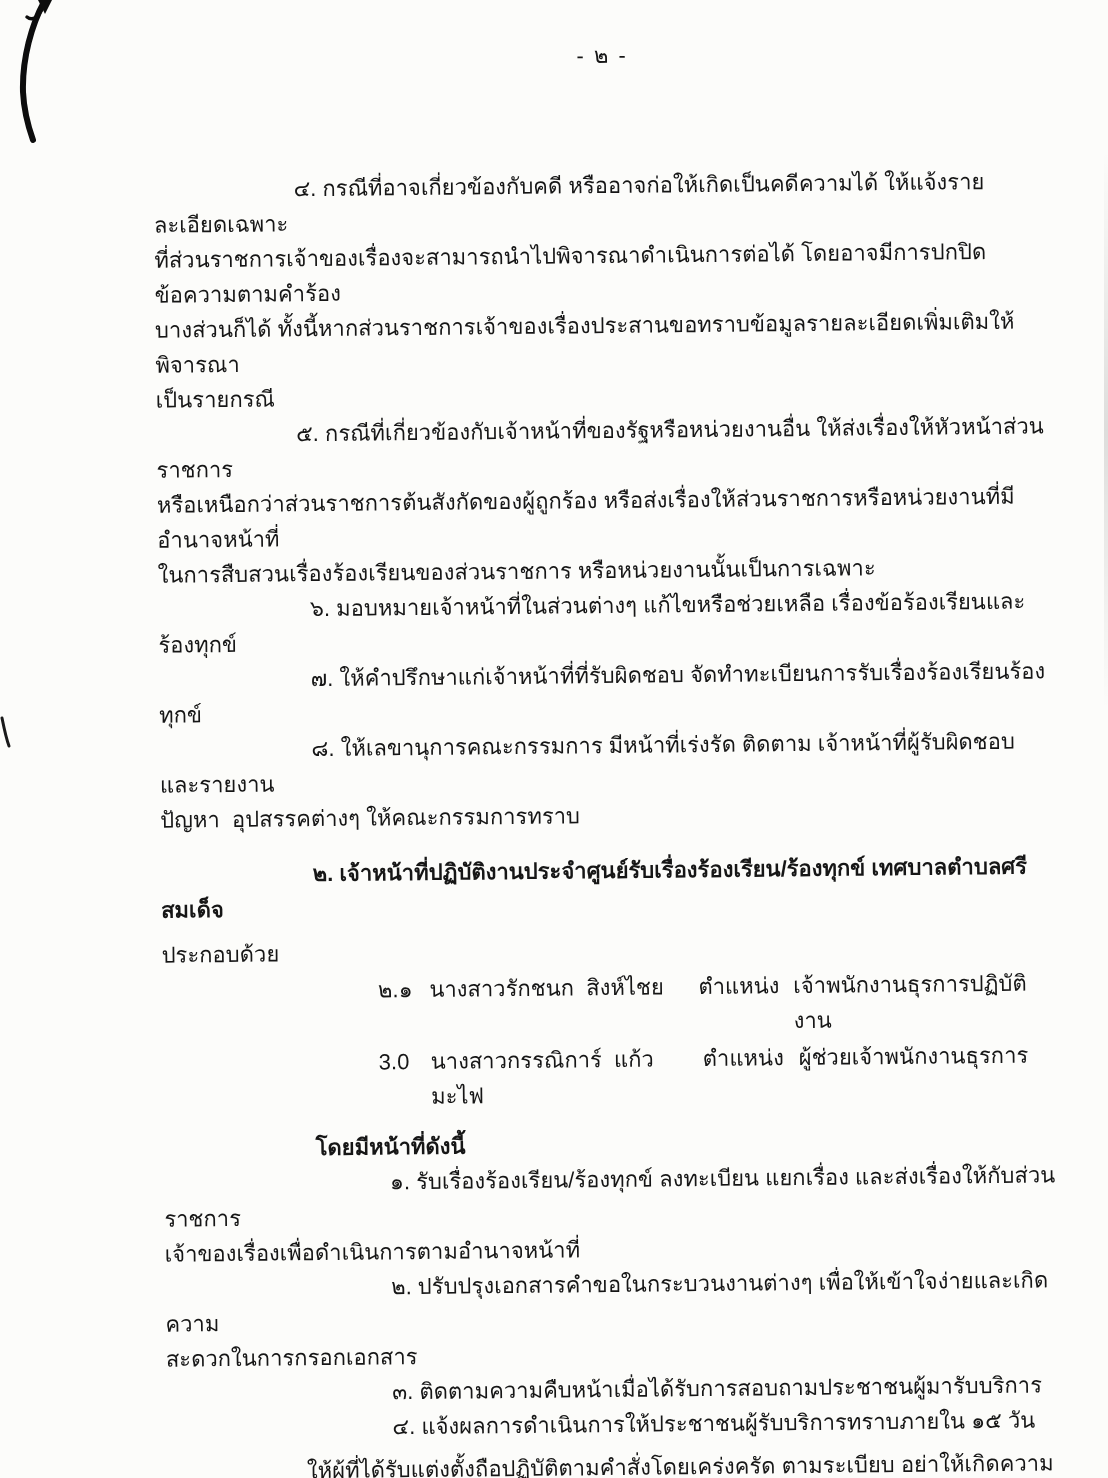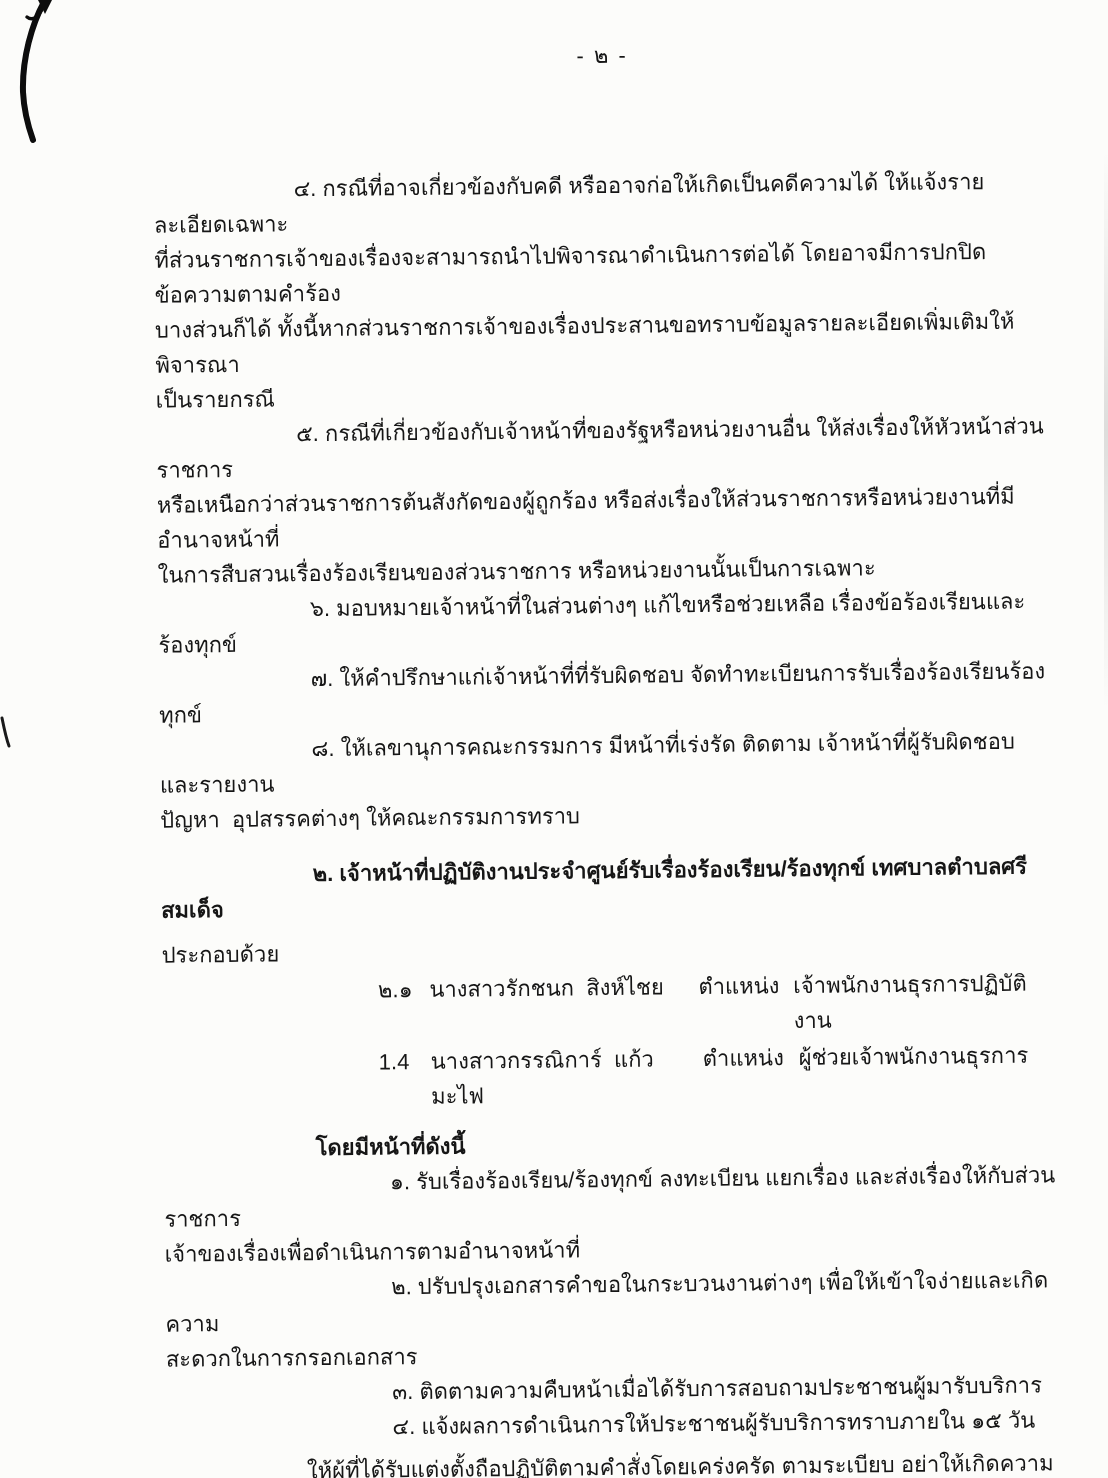--- a/index.html
+++ b/index.html
@@ -78,21 +78,21 @@
     <div class="ln indent-2 bold sec2-head">๒. เจ้าหน้าที่ปฏิบัติงานประจำศูนย์รับเรื่องร้องเรียน/ร้องทุกข์ เทศบาลตำบลศรีสมเด็จ</div>
     <div class="ln sec2-intro">ประกอบด้วย</div>
 
     <div class="staff-row">
       <div class="ln staff-no">๒.๑</div>
       <div class="ln staff-name">นางสาวรักชนก  สิงห์ไชย</div>
       <div class="ln staff-label">ตำแหน่ง</div>
       <div class="ln staff-pos">เจ้าพนักงานธุรการปฏิบัติงาน</div>
     </div>
     <div class="staff-row">
-      <div class="ln staff-no">1.4</div>
+      <div class="ln staff-no">3.0</div>
       <div class="ln staff-name">นางสาวกรรณิการ์  แก้วมะไฟ</div>
       <div class="ln staff-label">ตำแหน่ง</div>
       <div class="ln staff-pos">ผู้ช่วยเจ้าพนักงานธุรการ</div>
     </div>
 
     <div class="ln indent-2 bold duties-head">โดยมีหน้าที่ดังนี้</div>
 
     <div class="ln indent-3">๑. รับเรื่องร้องเรียน/ร้องทุกข์ ลงทะเบียน แยกเรื่อง และส่งเรื่องให้กับส่วนราชการ</div>
     <div class="ln">เจ้าของเรื่องเพื่อดำเนินการตามอำนาจหน้าที่</div>
     <div class="ln indent-3">๒. ปรับปรุงเอกสารคำขอในกระบวนงานต่างๆ เพื่อให้เข้าใจง่ายและเกิดความ</div>

